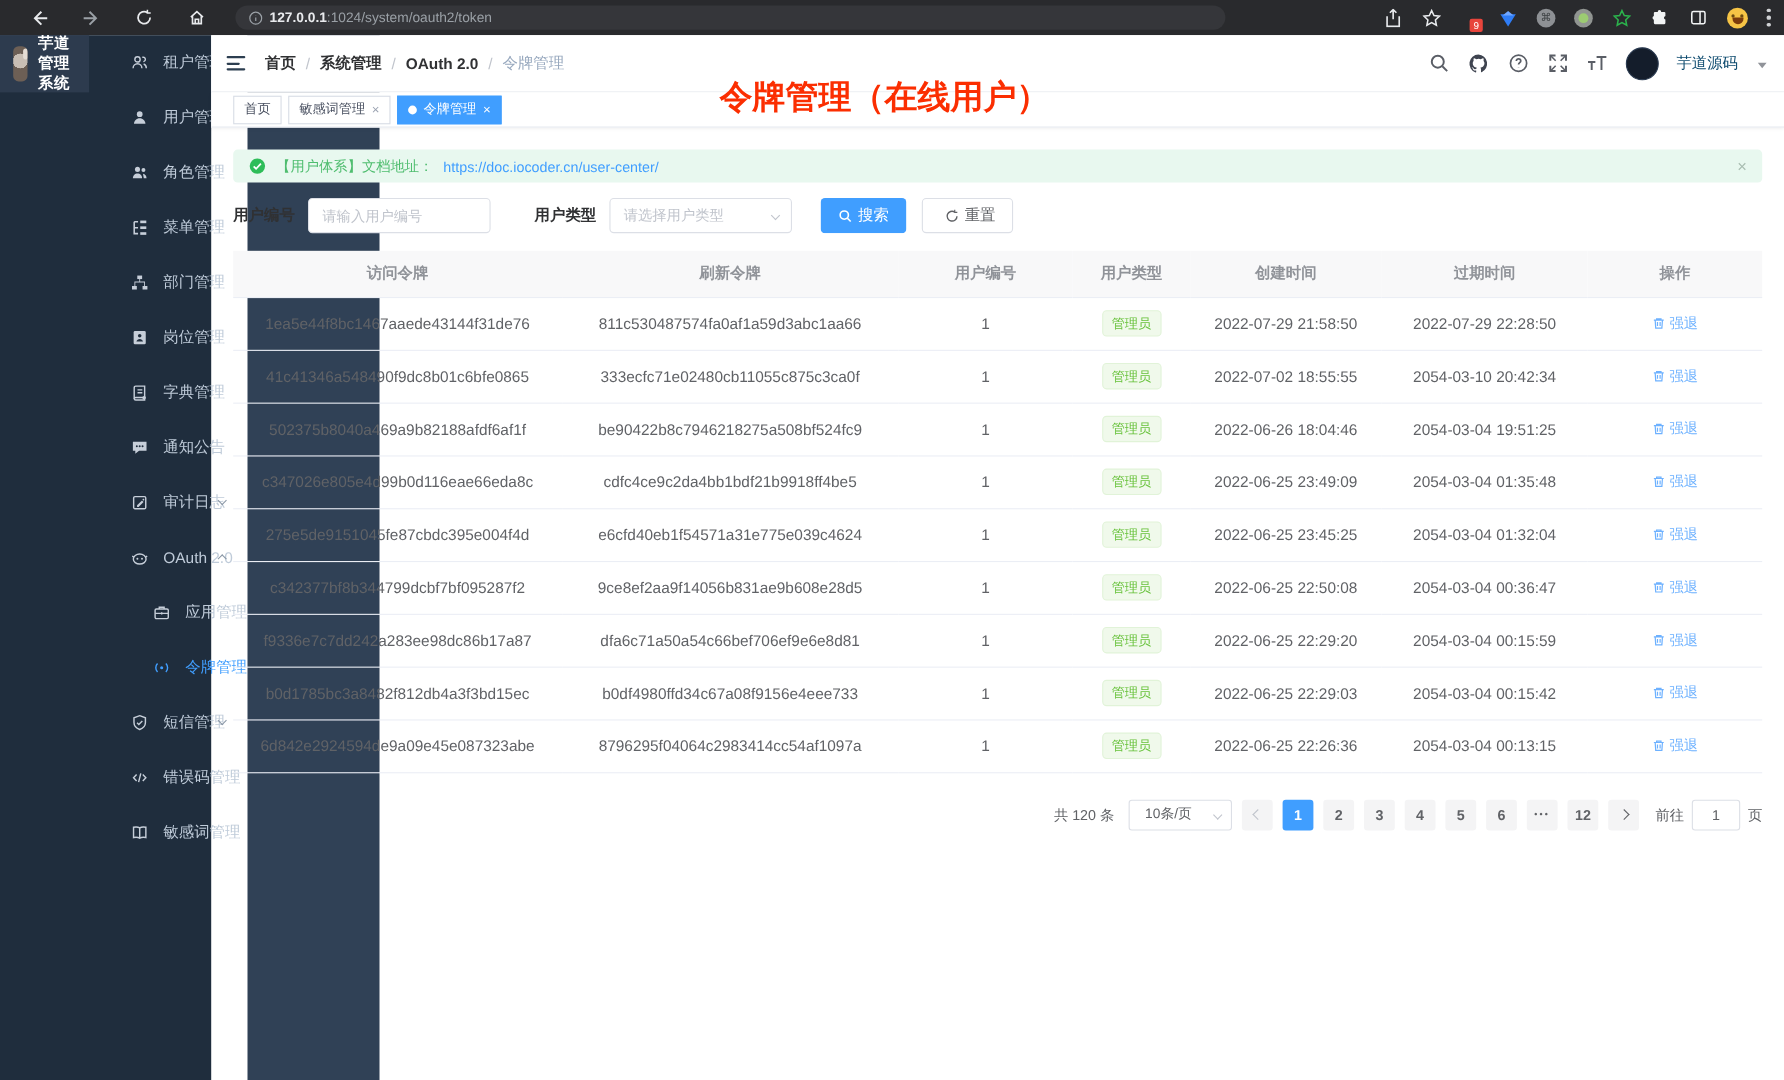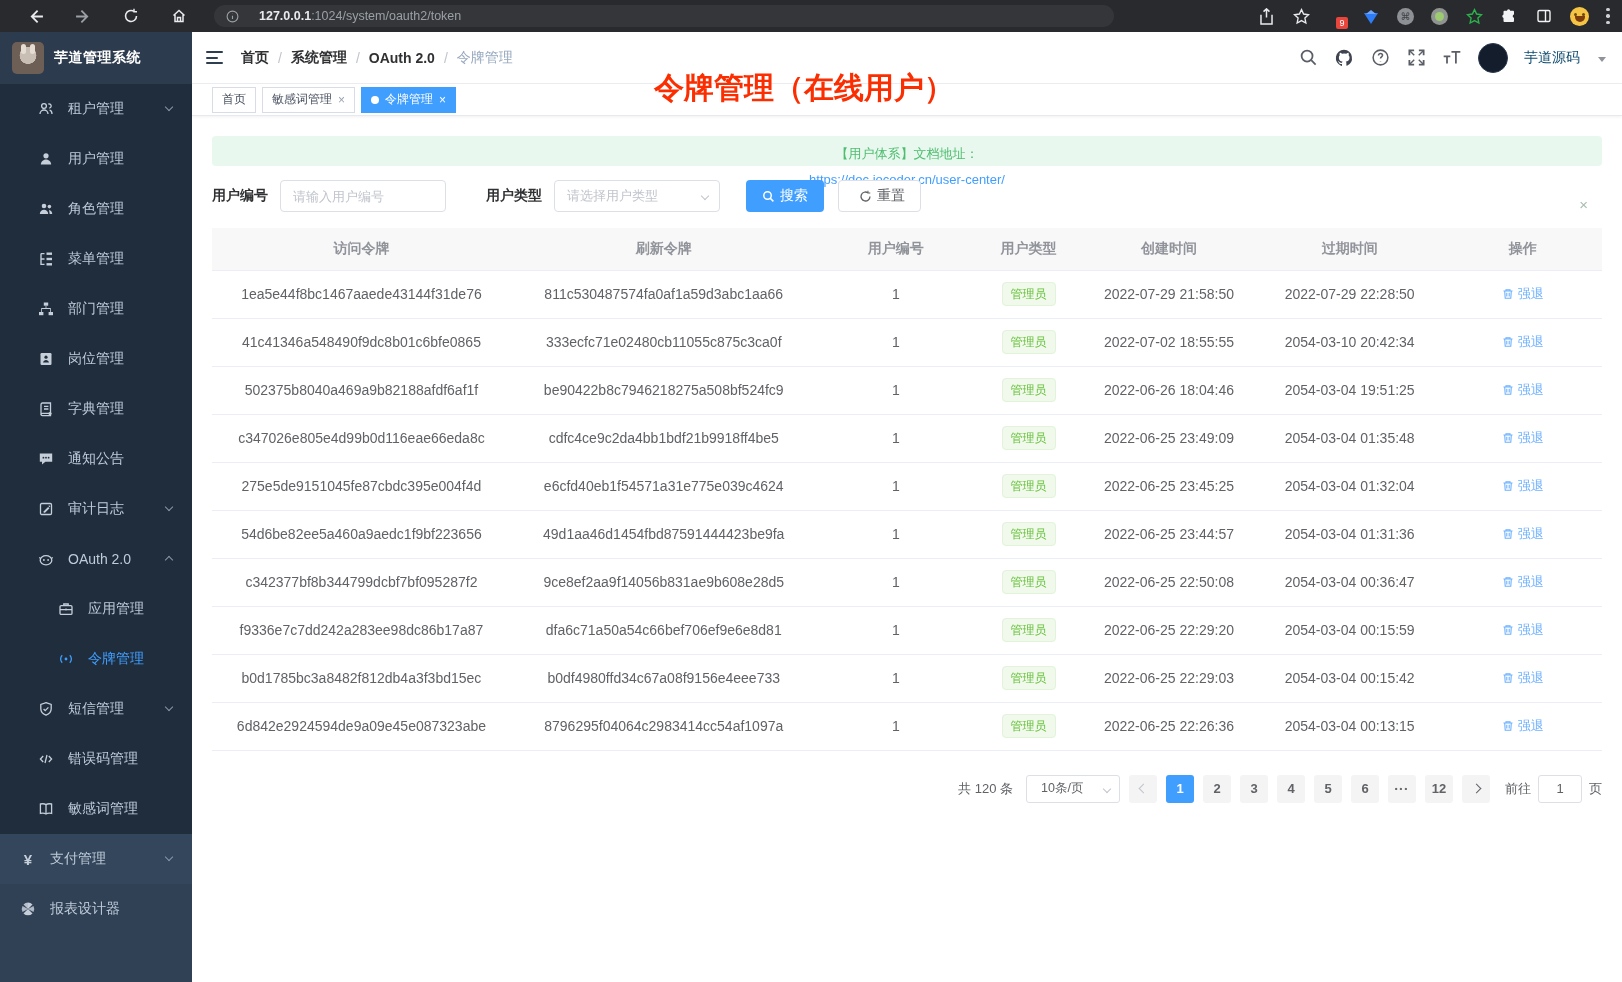--- a/index.html
+++ b/index.html
@@ -4,21 +4,21 @@
 <style>
   * { box-sizing: border-box; margin: 0; padding: 0; }
   html,body { width:1622px; height:982px; overflow:hidden; background:#fff;
     font-family:"Liberation Sans","DejaVu Sans",sans-serif; }
 
   
   .browser { height:32px; background:#292a2d; display:flex; align-items:center; padding:0 12px; }
   .b-nav { display:flex; align-items:center; gap:30px; margin:0 26px 0 14px; }
   .b-ic { width:18px; height:18px; display:flex; align-items:center; justify-content:center; }
   .urlbar { flex:1; height:22px; background:#35363a; border-radius:11px; display:flex; align-items:center;
-    padding:0 12px; gap:20px; margin-right:18px; max-width:900px; }
+    padding:0 12px; gap:6px; margin-right:18px; max-width:900px; }
   .url-text { font-size:12.5px; color:#9aa0a6; white-space:nowrap; }
   .url-text b { color:#e8eaed; font-weight:700; }
   .b-right { display:flex; align-items:center; gap:17px; margin-left:auto; }
   .ext-diamond { width:11px; height:11px; background:#4a8df8; transform:rotate(45deg); position:relative; }
   .ext-wrap { position:relative; width:18px; height:22px; }
   .ext-badge { position:absolute; right:-3px; bottom:-2px; background:#e8453c; color:#fff; font-size:9px;
     width:12px; height:12px; border-radius:2px; display:flex; align-items:center; justify-content:center; }
   .ext-gem { width:0; height:0; border-left:7px solid transparent; border-right:7px solid transparent; border-top:11px solid #2f7df6; position:relative; top:2px;}
   .ext-gem:before { content:""; position:absolute; left:-5px; top:-14px; border-left:5px solid transparent; border-right:5px solid transparent; border-bottom:4px solid #6ea6ff; }
   .circle-gray { width:17px; height:17px; border-radius:50%; background:#8d9094; display:flex; align-items:center; justify-content:center; color:#3c4043; font-size:10px; }
@@ -28,21 +28,21 @@
   .smiley:before { content:""; position:absolute; left:4px; top:6px; width:3px; height:3px; border-radius:50%;
     background:#6b4b12; box-shadow:8px 0 0 #6b4b12; }
   .smiley:after { content:""; position:absolute; left:4.5px; top:9px; width:10px; height:6px; border-radius:0 0 10px 10px; background:#7c3c0c; }
   .dots3 { width:4px; height:16px; display:flex; flex-direction:column; justify-content:space-between; align-items:center; }
   .dots3 i { width:3.4px; height:3.4px; border-radius:50%; background:#cfd1d4; }
 
   
   .app { display:flex; height:950px; }
 
   
-  .sidebar { width:192px; background:#1f2d3d; display:flex; flex-direction:column; flex-shrink:0; }
+  .sidebar { width:192px; background:#1f2d3d; display:flex; flex-direction:row; flex-shrink:0; }
   .logo { height:52px; background:#2d3b4e; display:flex; align-items:center; gap:10px; padding:0 12px; }
   .logo-img { width:32px; height:32px; border-radius:5px; background:radial-gradient(circle at 50% 42%, #c9beb4 0 34%, #6d5f55 35% 100%); position:relative; overflow:hidden; }
   .logo-img:before { content:""; position:absolute; left:9px; top:2px; width:5px; height:10px; background:#e5dcd4; border-radius:3px; box-shadow:9px 0 0 #e5dcd4; }
   .logo-title { color:#fff; font-size:14px; font-weight:700; letter-spacing:.5px; }
   .menu { }
   .menu-item { height:50px; display:flex; align-items:center; color:#bfcbd9; font-size:14px; cursor:pointer; position:relative; }
   .lvl2 { padding-left:38px; }
   .lvl3 { padding-left:58px; }
   .lvl1 { padding-left:20px; }
   .mi-icon { width:16px; height:16px; margin-right:14px; display:flex; align-items:center; justify-content:center; color:#c6ced9; flex-shrink:0;}
@@ -79,21 +79,21 @@
   .tag-view { height:26px; display:inline-flex; align-items:center; gap:6px; padding:0 9px; background:#fff;
     border:1px solid #d8dce5; color:#495060; font-size:12px; cursor:pointer; }
   .tag-view .x { color:#9aa2b1; font-size:12px; line-height:1; }
   .tag-view.active { background:#409eff; border-color:#409eff; color:#fff; }
   .tag-view.active .x { color:#fff; }
   .tag-dot { width:8px; height:8px; border-radius:50%; background:#fff; }
 
   .content { padding:20px; position:relative; }
 
   
-  .alert { height:30px; background:#e8f8ef; border-radius:4px; display:flex; align-items:center; gap:9px; padding:0 14px; margin-bottom:12px;flex-direction:column; }
+  .alert { height:30px; background:#e8f8ef; border-radius:4px; display:flex; align-items:center; gap:9px; padding:0 14px; margin-bottom:12px; }
   .alert-text { font-size:13px; color:#4fbd6f; }
   .alert-link { font-size:13px; color:#409eff; text-decoration:none; cursor:pointer; }
   .alert-x { margin-left:auto; color:#a8bdb1; font-size:15px; cursor:pointer; }
 
   
   .filters { display:flex; align-items:center; margin:14px 0 16px; }
   .f-label { font-size:14px; font-weight:700; color:#303133; margin-right:12px; white-space:nowrap;}
   .f-input { width:166px; height:32px; border:1px solid #dcdfe6; border-radius:4px; padding:0 12px; font-size:13px;
     color:#7f1d1d; outline:none; margin-right:40px; font-family:inherit; }
   .f-input::placeholder { color:#c0c4cc; }
@@ -590,34 +590,20 @@
             <td>2022-06-25 23:45:25</td>
             <td>2054-03-04 01:32:04</td>
             <td><a class="kick">
                   <svg width="12" height="12" viewBox="0 0 12 12" fill="none" stroke="#6db1ff" stroke-width="1.1">
                     <path d="M1.5 3h9M4 3V1.8h4V3M2.7 3l.5 7.2h5.6L9.3 3M4.8 4.8v3.6M7.2 4.8v3.6"></path>
                   </svg>
                   <span>强退</span>
                 </a></td>
           </tr>
           <tr>
-            <td>54d6be82ee5a460a9aedc1f9bf223656</td>
-            <td>49d1aa46d1454fbd87591444423be9fa</td>
-            <td>1</td>
-            <td><span class="tag-success">管理员</span></td>
-            <td>2022-06-25 23:44:57</td>
-            <td>2054-03-04 01:31:36</td>
-            <td><a class="kick">
-                  <svg width="12" height="12" viewBox="0 0 12 12" fill="none" stroke="#6db1ff" stroke-width="1.1">
-                    <path d="M1.5 3h9M4 3V1.8h4V3M2.7 3l.5 7.2h5.6L9.3 3M4.8 4.8v3.6M7.2 4.8v3.6"></path>
-                  </svg>
-                  <span>强退</span>
-                </a></td>
-          </tr>
-          <tr>
             <td>c342377bf8b344799dcbf7bf095287f2</td>
             <td>9ce8ef2aa9f14056b831ae9b608e28d5</td>
             <td>1</td>
             <td><span class="tag-success">管理员</span></td>
             <td>2022-06-25 22:50:08</td>
             <td>2054-03-04 00:36:47</td>
             <td><a class="kick">
                   <svg width="12" height="12" viewBox="0 0 12 12" fill="none" stroke="#6db1ff" stroke-width="1.1">
                     <path d="M1.5 3h9M4 3V1.8h4V3M2.7 3l.5 7.2h5.6L9.3 3M4.8 4.8v3.6M7.2 4.8v3.6"></path>
                   </svg>

